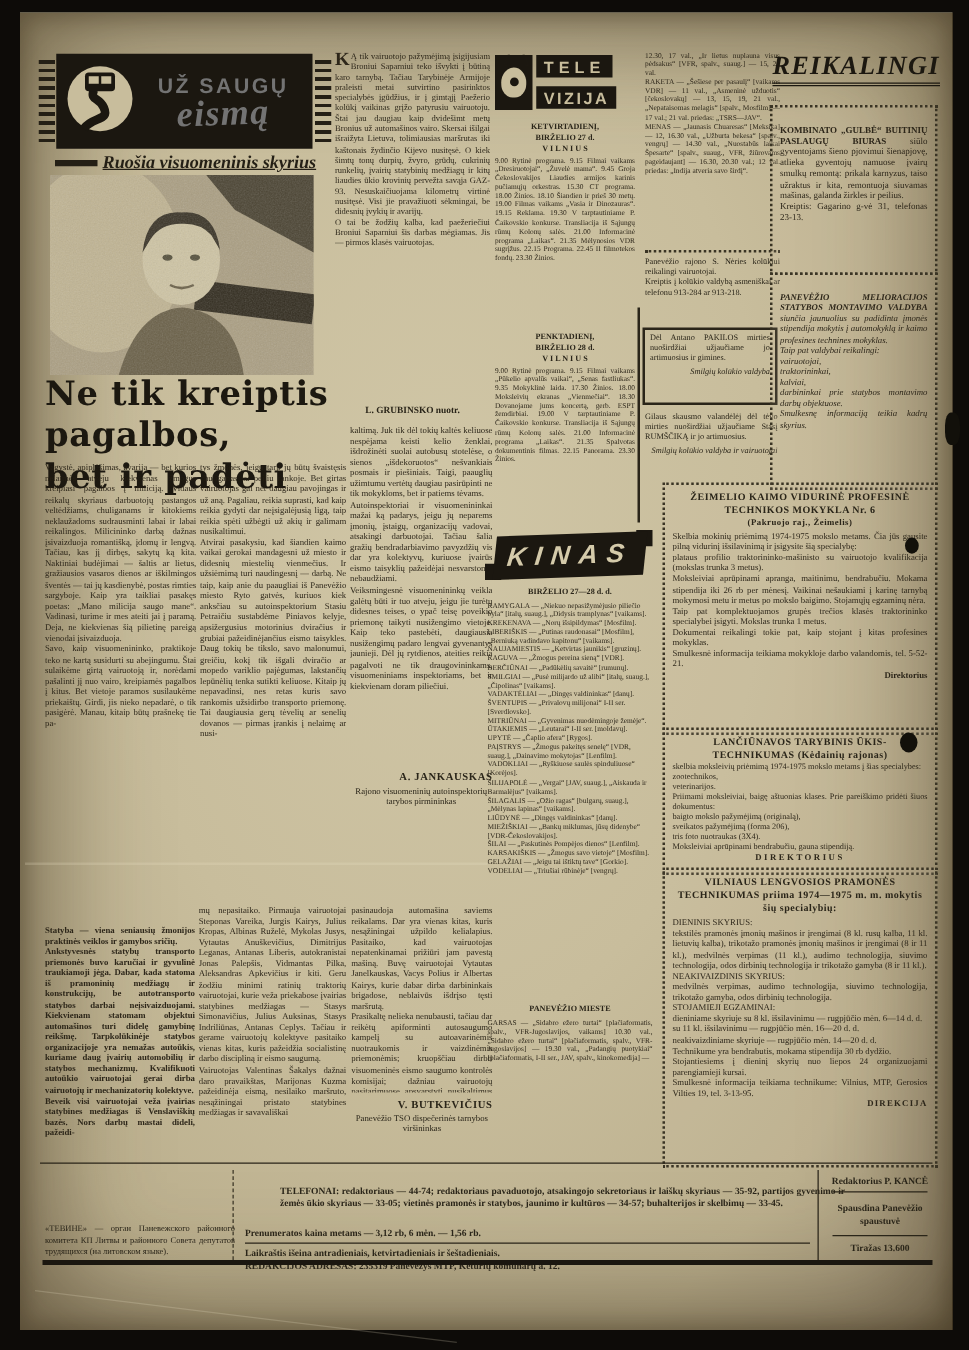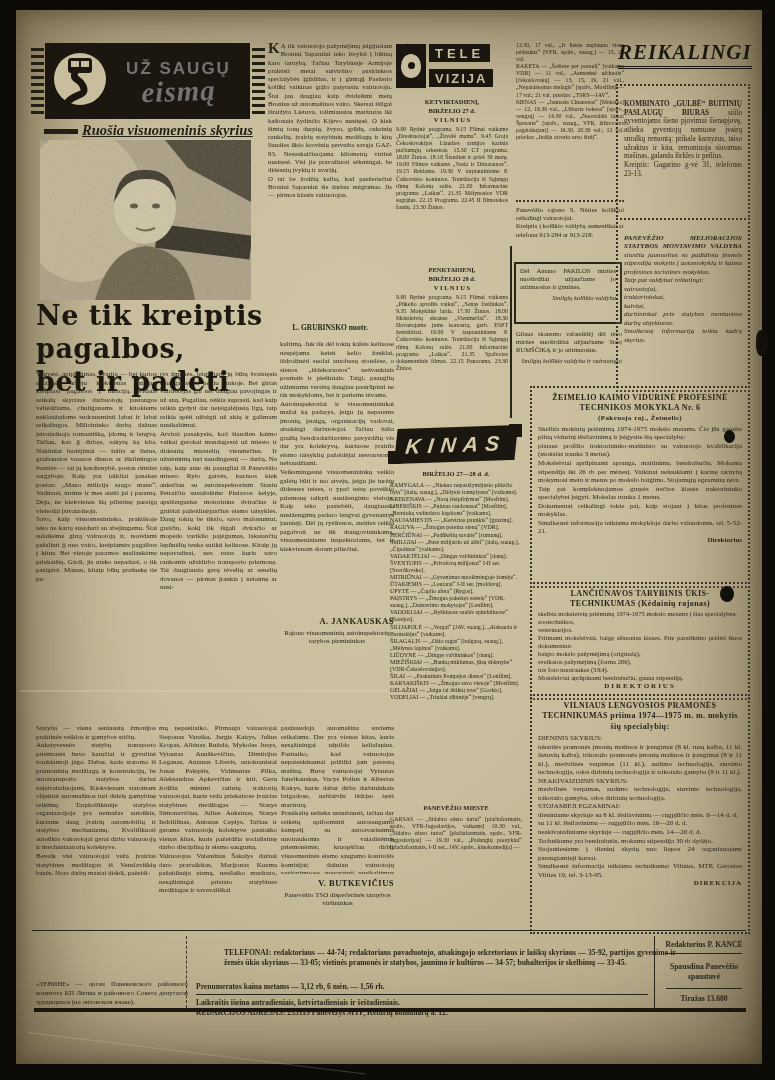--- a/index.html
+++ b/index.html
@@ -224,21 +224,21 @@
   <div class="col small just pre" style="left:36px;top:370px;width:121px;height:298px;">Vagystė, apiplėšimas, avarija — bet kurios nelaimės atveju kiekvienas žmogus kreipiasi pagalbos į miliciją. Vidaus reikalų skyriaus darbuotojų pastangos veltėdžiams, chuliganams ir kitokiems neklaužadoms sudrausminti labai ir labai reikalingos. Milicininko darbą dažnas įsivaizduoja romantišką, įdomų ir lengvą. Tačiau, kas jį dirbęs, sakytų ką kita. Naktiniai budėjimai — šaltis ar lietus, gražiausios vasaros dienos ar iškilmingos šventės — tai jų kasdienybė, postas rimties sargyboje. Kaip yra taikliai pasakęs poetas: „Mano milicija saugo mane“. Vadinasi, turime ir mes ateiti jai į paramą. Deja, ne kiekvienas šią pilietinę pareigą vienodai įsivaizduoja.
 Savo, kaip visuomenininko, praktikoje teko ne kartą susidurti su abejingumu. Štai sulaikėme girtą vairuotoją ir, norėdami pašalinti jį nuo vairo, kreipiamės pagalbos į kitus. Bet vietoje paramos susilaukėme priekaištų. Girdi, jis nieko nepadarė, o tik pasigėrė. Manau, kitaip būtų prašnekę tie pa-</div>
   <div class="col small just pre" style="left:160px;top:370px;width:117px;height:298px;">tys žmonės, jeigu tarp jų būtų švaistęsis chuliganas su peiliu rankoje. Bet girtas vairuotojas gal net daugiau pavojingas ir už aną. Pagaliau, reikia suprasti, kad kaip reikia gydyti dar neįsigalėjusią ligą, taip reikia spėti užbėgti už akių ir galimam nusikaltimui.
 Atvirai pasakysiu, kad šiandien kaimo vaikai gerokai mandagesni už miesto ir didesnių miestelių vienmečius. Ir užsiėmimą turi naudingesnį — darbą. Ne taip, kaip anie du paaugliai iš Panevėžio miesto Ryto gatvės, kuriuos kiek anksčiau su autoinspektorium Stasiu Petraičiu sustabdėme Piniavos kelyje, apsižergusius motorinius dviračius ir grubiai pažeidinėjančius eismo taisykles. Daug tokių be tikslo, savo malonumui, greičiu, kokį tik išgali dviračio ar mopedo variklio pajėgumas, lakstančių lepūnėlių tenka sutikti keliuose. Kitaip jų nepavadinsi, nes retas kuris savo rankomis užsidirbo transporto priemonę. Tai daugiausia gerų tėvelių ar senelių dovanos — pirmas įrankis į nelaimę ar nusi-</div>
   <div class="col small just pre" style="left:280px;top:340px;width:114px;height:272px;">kaltimą. Juk tik dėl tokių kaltės keliuose nespėjama keisti kelio ženklai, išdrožinėti suolai autobusų stotelėse, o sienos „išdekoruotos“ nešvankiais posmais ir piešiniais. Taigi, paauglių užimtumu vertėtų daugiau pasirūpinti ne tik mokykloms, bet ir patiems tėvams.
 Autoinspektoriai ir visuomenininkai mažai ką padarys, jeigu jų neparems įmonių, įstaigų, organizacijų vadovai, atsakingi darbuotojai. Tačiau šalia gražių bendradarbiavimo pavyzdžių vis dar yra kolektyvų, kuriuose įvairūs eismo taisyklių pažeidėjai nesvarstomi, nebaudžiami.
 Veiksmingesnė visuomenininkų veikla galėtų būti ir tuo atveju, jeigu jie turėtų didesnes teises, o ypač teisę poveikio priemonę taikyti nusižengimo vietoje. Kaip teko pastebėti, daugiausia nusižengimų padaro lengvai gyvenantys jaunieji. Dėl jų rytdienos, ateities reikia pagalvoti ne tik draugovininkams, visuomeniniams inspektoriams, bet ir kiekvienam doram piliečiui.</div>
   <div class="abs sig" style="left:280px;top:616px;width:114px;">A. JANKAUSKAS</div>
   <div class="abs sigtitle" style="left:280px;top:629px;width:114px;">Rajono visuomeninių autoinspektorių tarybos pirmininkas</div>
 
-  <div class="col small just pre" style="left:36px;top:724px;width:120px;height:208px;">Statyba — viena seniausių žmonijos praktinės veiklos ir gamybos sričių.
+  <div class="col small just pre" style="left:36px;top:740px;width:120px;height:208px;font-weight:bold;">Statyba — viena seniausių žmonijos praktinės veiklos ir gamybos sričių.
 Ankstyvesnės statybų transporto priemonės buvo karučiai ir gyvulinė traukiamoji jėga. Dabar, kada statoma iš pramoninių medžiagų ir konstrukcijų, be autotransporto statybos darbai neįsivaizduojami. Kiekvienam statomam objektui automašinos turi didelę gamybinę reikšmę. Tarpkolūkinėje statybos organizacijoje yra nemažas autoūkis, kuriame daug įvairių automobilių ir statybos mechanizmų. Kvalifikuoti autoūkio vairuotojai gerai dirba vairuotojų ir mechanizatorių kolektyve.
 Beveik visi vairuotojai veža įvairias statybines medžiagas iš Venslaviškių bazės. Nors darbų mastai dideli, pažeidi-</div>
   <div class="col small just pre" style="left:159px;top:724px;width:118px;height:208px;">mų nepasitaiko. Pirmauja vairuotojai Steponas Vareika, Jurgis Kairys, Julius Kropas, Albinas Ruželė, Mykolas Jusys, Vytautas Anuškevičius, Dimitrijus Leganas, Antanas Liberis, autokranistai Jonas Palepšis, Vidmantas Pilka, Aleksandras Apkevičius ir kiti. Geru žodžiu minimi ratinių traktorių vairuotojai, kurie veža priekabose įvairias statybines medžiagas — Stasys Simonavičius, Julius Auksinas, Stasys Indriliūnas, Antanas Ceplys. Tačiau ir gerame vairuotojų kolektyve pasitaiko vienas kitas, kuris pažeidžia socialistinę darbo discipliną ir eismo saugumą.
 Vairuotojas Valentinas Šakalys dažnai daro pravaikštas, Marijonas Kuzma pažeidinėja eismą, nesilaiko maršruto, nesąžiningai pristato statybines medžiagas ir savavališkai</div>
   <div class="col small just pre" style="left:281px;top:724px;width:113px;height:150px;">pasinaudoja automašina saviems reikalams. Dar yra vienas kitas, kuris nesąžiningai užpildo kelialapius. Pasitaiko, kad vairuotojas nepatenkinamai prižiūri jam pavestą mašiną. Buvę vairuotojai Vytautas Janelkauskas, Vacys Polius ir Albertas Kairys, kurie dabar dirba darbininkais brigadose, neblaivūs išdrįso tęsti maršrutą.
 Prasikaltę nelieka nenubausti, tačiau dar reikėtų apiforminti autosaugumo kampelį su autoavarinėmis nuotraukomis ir vaizdinėmis priemonėmis; kruopščiau dirbti visuomeninės eismo saugumo kontrolės komisijai; dažniau vairuotojų pasitarimuose apsvarstyti nusikaltimus ir eismo pažeidimus.</div>
   <div class="abs sig" style="left:281px;top:878px;width:113px;">V. BUTKEVIČIUS</div>
   <div class="abs sigtitle" style="left:281px;top:891px;width:113px;">Panevėžio TSO dispečerinės tarnybos viršininkas</div>
 
   <div class="abs" style="left:388px;top:424px;width:136px;">

